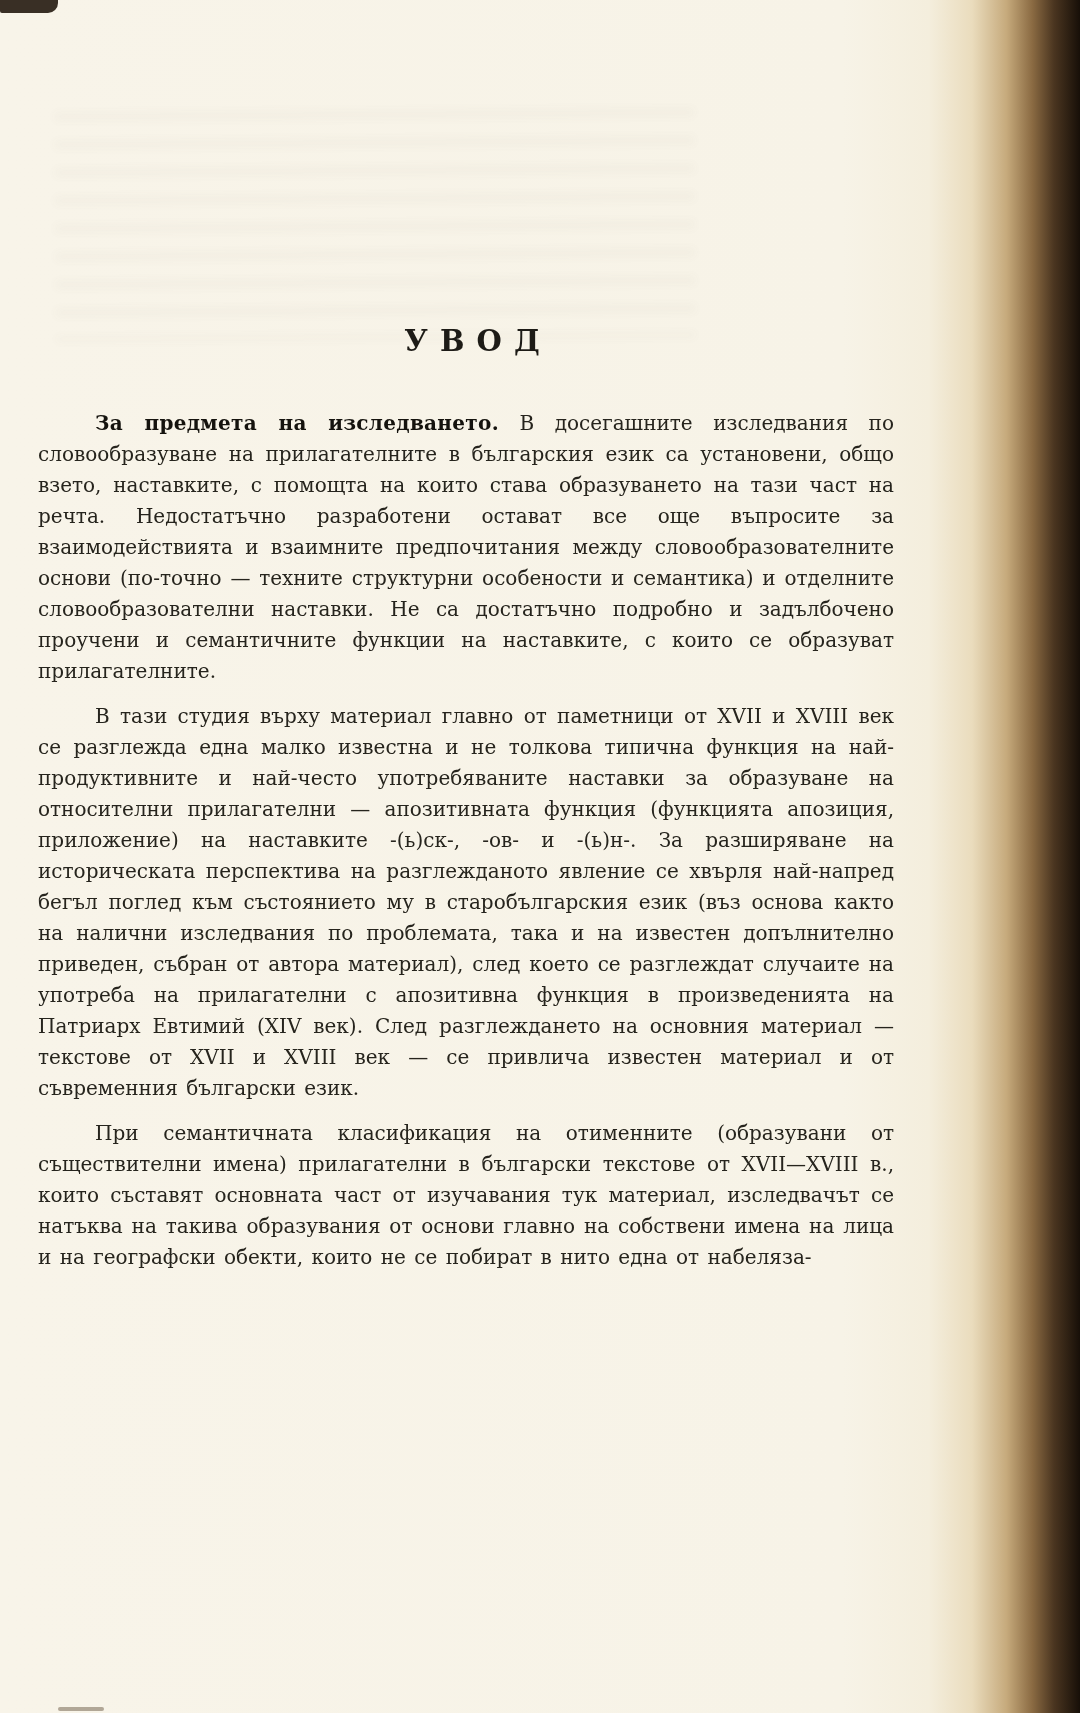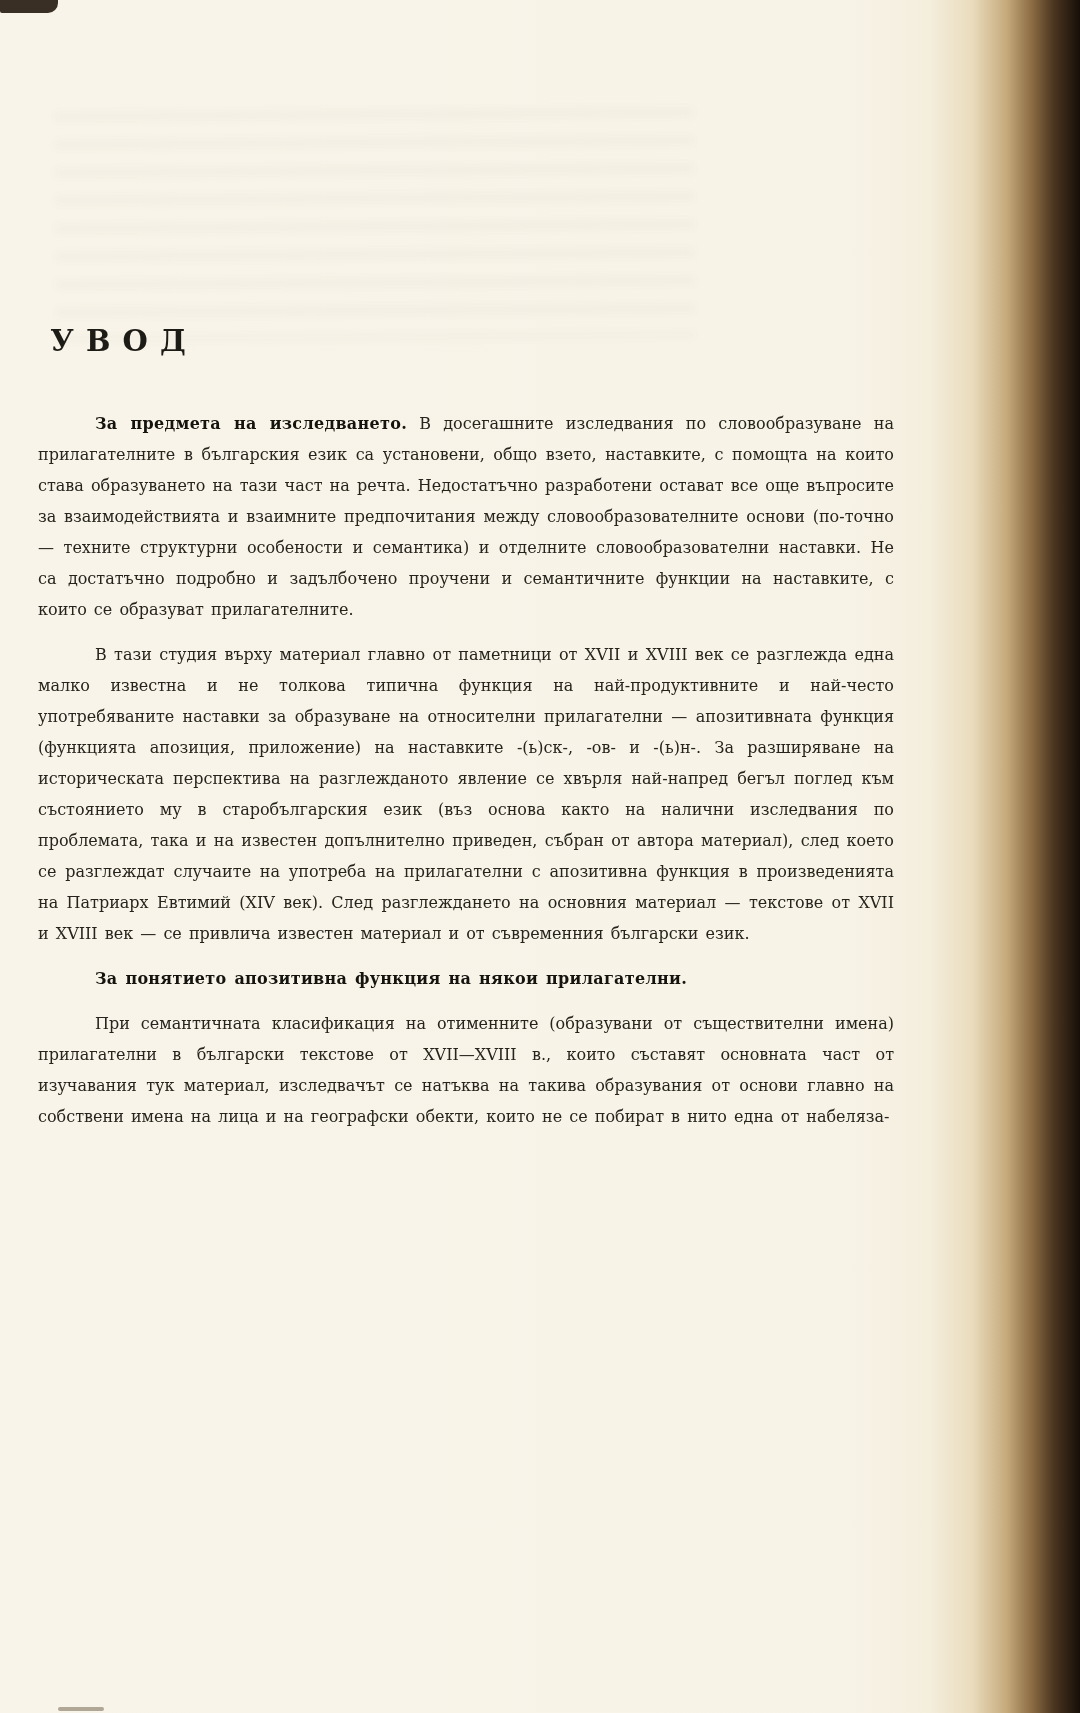--- a/index.html
+++ b/index.html
@@ -61,32 +61,33 @@
     transform: rotate(-.4deg);
   }
   .content {
     position: absolute;
     left: 38px;
     top: 0;
     width: 868px;
   }
   .title {
     margin-top: 324px;
+    text-align: center;
     font-size: 29px;
     font-weight: bold;
     letter-spacing: .42em;
     padding-left: .42em;
     color: #1d1b16;
   }
   .body {
     margin-top: 50px;
   }
   p.para {
     margin: 0 12px 14px 0;
-    font-size: 16px;
+    font-size: 20px;
     line-height: 31px;
     text-align: justify;
     text-indent: 57px;
     word-spacing: 2px;
     color: #26241d;
   }
   p.para .lead {
     font-weight: bold;
     color: #15130e;
     letter-spacing: .3px;
@@ -105,21 +106,20 @@
 
     <div class="title">УВОД</div>
 
     <div class="body">
 
       <p class="para"><b class="lead">За предмета на изследването.</b><span> В досегашните изследвания по словообразуване на прилагателните в българския език са установени, общо взето, наставките, с помощта на които става образуването на тази част на речта. Недостатъчно разработени остават все още въпросите за взаимодействията и взаимните предпочитания между словообразователните основи (по-точно — техните структурни особености и семантика) и отделните словообразователни наставки. Не са достатъчно подробно и задълбочено проучени и семантичните функции на наставките, с които се образуват прилагателните.</span></p>
 
       <p class="para"><b class="lead"></b><span>В тази студия върху материал главно от паметници от XVII и XVIII век се разглежда една малко известна и не толкова типична функция на най-продуктивните и най-често употребяваните наставки за образуване на относителни прилагателни — апозитивната функция (функцията апозиция, приложение) на наставките -(ь)ск-, -ов- и -(ь)н-. За разширяване на историческата перспектива на разглежданото явление се хвърля най-напред бегъл поглед към състоянието му в старобългарския език (въз основа както на налични изследвания по проблемата, така и на известен допълнително приведен, събран от автора материал), след което се разглеждат случаите на употреба на прилагателни с апозитивна функция в произведенията на Патриарх Евтимий (XIV век). След разглеждането на основния материал — текстове от XVII и XVIII век — се привлича известен материал и от съвременния български език.</span></p>
 
 
-      <p class="para"><b class="lead">За понятието апозитивна функция на някои прилагателни.</b><span></span></p>
 
       <p class="para"><b class="lead"></b><span>При семантичната класификация на отименните (образувани от съществителни имена) прилагателни в български текстове от XVII—XVIII в., които съставят основната част от изучавания тук материал, изследвачът се натъква на такива образувания от основи главно на собствени имена на лица и на географски обекти, които не се побират в нито една от набеляза-</span></p>
 
     </div>
   </div>
 
   <div class="bottom-mark"></div>
 </div>
 
 </body></html>

